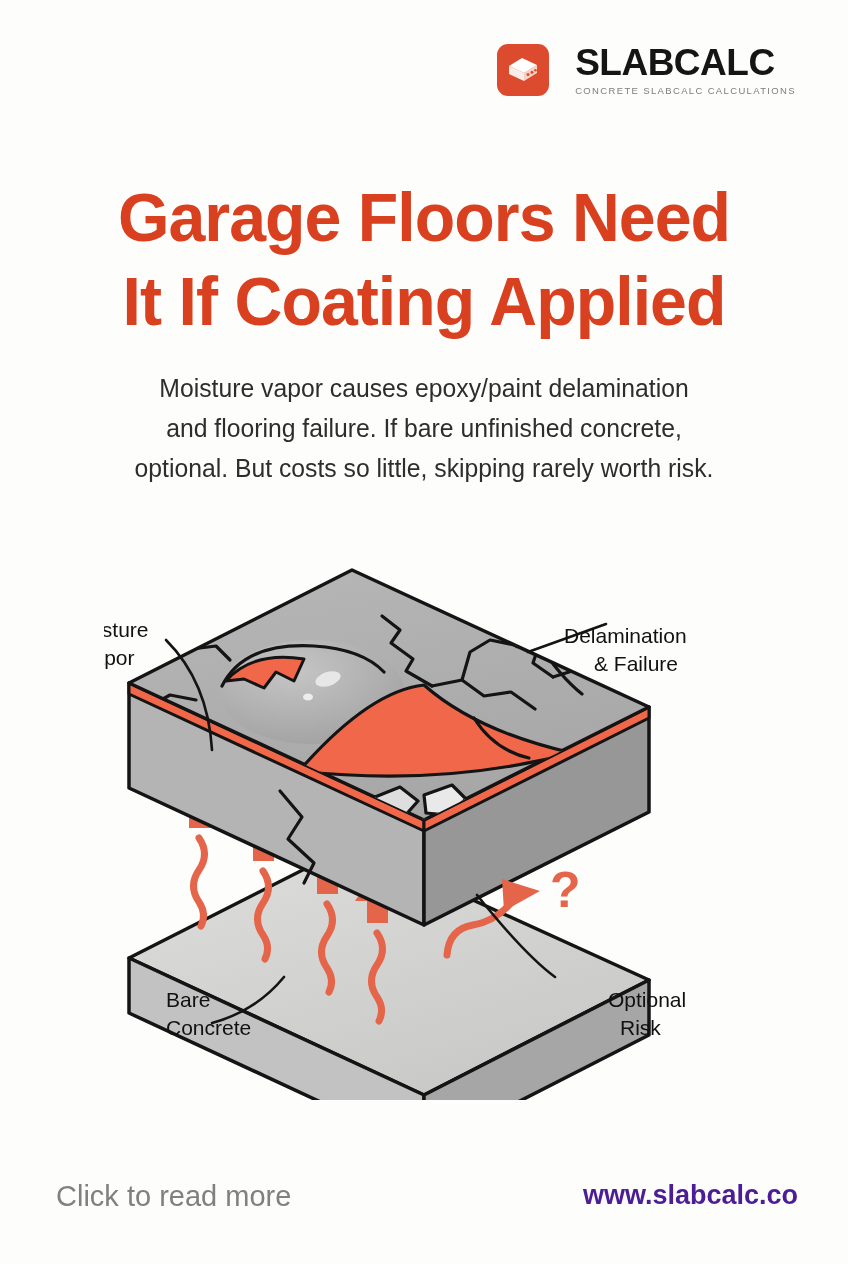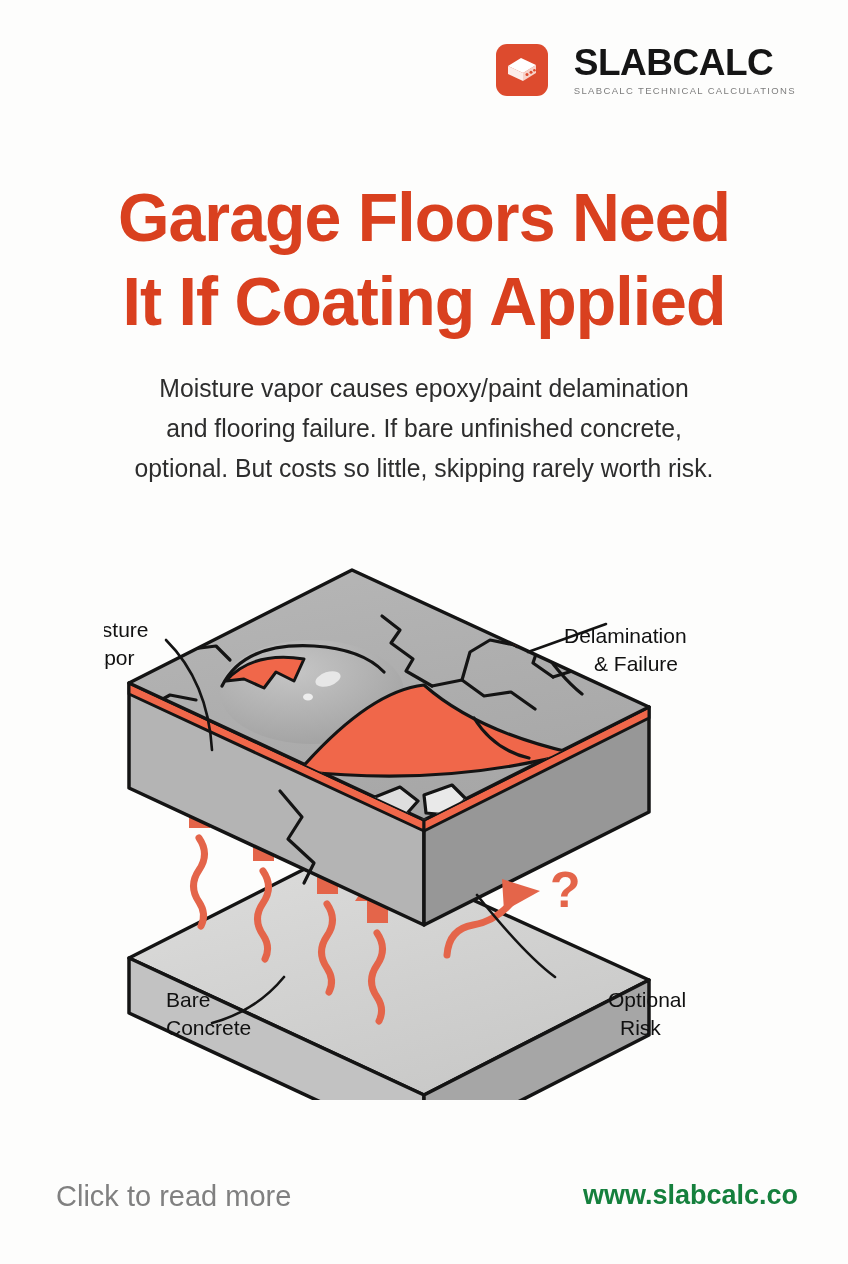--- a/index.html
+++ b/index.html
@@ -112,41 +112,41 @@
     font-size: 29px;
     color: #808080;
     font-family: "Liberation Sans Narrow", "Liberation Sans", sans-serif;
   }
   .footer-right {
     position: absolute;
     right: 50px;
     top: 1180px;
     font-size: 27px;
     font-weight: bold;
-    color: #15803d;
+    color: #4c1d95;
     font-family: "Liberation Sans Narrow", "Liberation Sans", sans-serif;
   }
 </style>
 </head>
 <body>
 
 <div class="brand">
   <div class="brand-mark">
     <svg width="34" height="30" viewBox="0 0 34 30" aria-hidden="true">
       <polygon points="3,11 16,3 31,10 18,18" fill="#ffffff"></polygon>
       <polygon points="3,11 18,18 18,26 3,19" fill="#ffffff" opacity="0.9"></polygon>
       <polygon points="18,18 31,10 31,18 18,26" fill="#ffffff" opacity="0.75"></polygon>
       <circle cx="22" cy="19.5" r="1.5" fill="#dd4b2e"></circle>
       <circle cx="26" cy="17.3" r="1.5" fill="#dd4b2e"></circle>
       <circle cx="29.4" cy="15.3" r="1.3" fill="#dd4b2e"></circle>
     </svg>
   </div>
   <div class="brand-text">
     <div class="brand-name">SLABCALC</div>
-    <div class="brand-tagline">SLABCALC TECHNICAL CALCULATIONS</div>
+    <div class="brand-tagline">CONCRETE SLABCALC CALCULATIONS</div>
   </div>
 </div>
 
 <div class="headline">
   <span class="headline-line">Garage Floors Need</span>
   <span class="headline-line">It If Coating Applied</span>
 </div>
 
 <div class="subcopy">
   <span class="subcopy-line">Moisture vapor causes epoxy/paint delamination</span>

